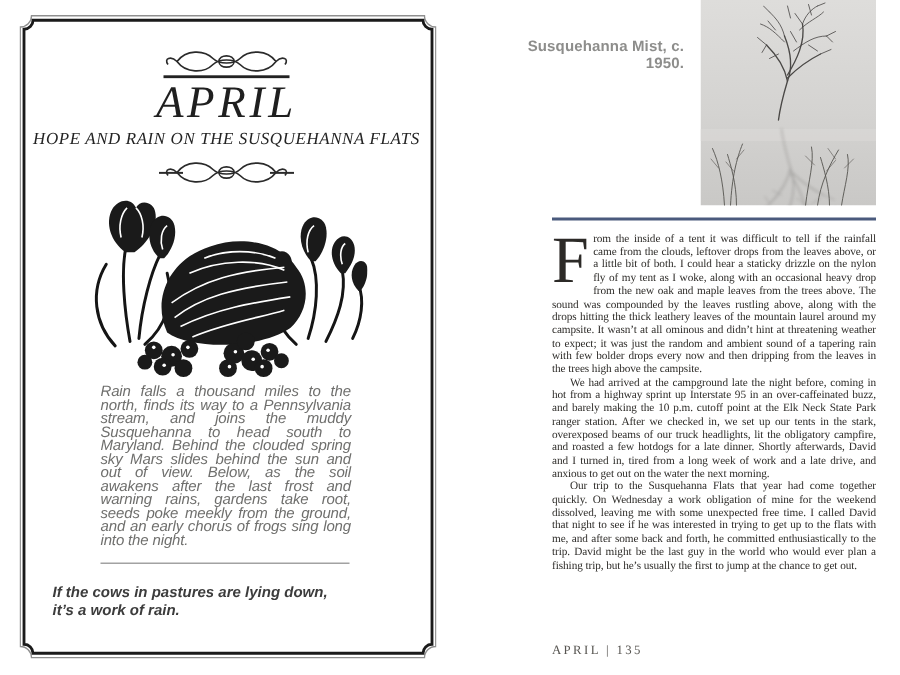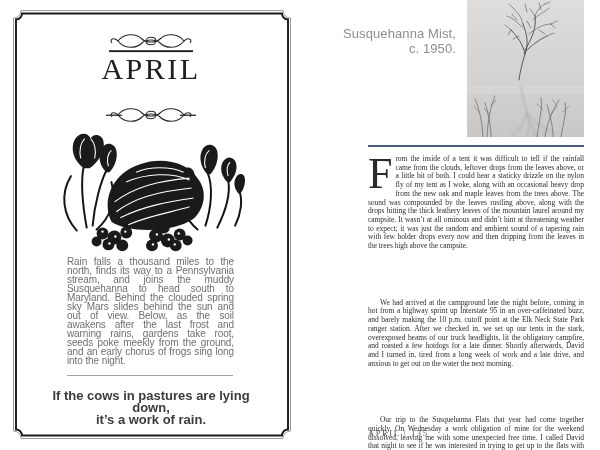--- a/index.html
+++ b/index.html
@@ -1,52 +1,52 @@
 <!DOCTYPE html>
 <html><head>
 <meta charset="utf-8">
 <style>
   * { margin:0; padding:0; box-sizing:border-box; }
   html,body { width:600px; height:450px; background:#ffffff; overflow:hidden;
               font-family:"Liberation Serif", serif; }
   .spread { position:relative; width:600px; height:450px; background:#fff; }
 
   
-  .page-left { position:absolute; left:0; top:0; width:300px; height:450px; }
+  .page-left { position:absolute; left:0; top:0; width:300px; height:450px;font-style:italic; }
   .frame-svg { position:absolute; left:13px; top:10px; width:278px; height:429px; }
   .orn-top  { position:absolute; left:106px; top:32px;  width:90px; height:22px; }
   .orn-mid  { position:absolute; left:106px; top:105px; width:90px; height:22px; }
   .lp-title { position:absolute; left:0; top:52px; width:302px; text-align:center;
               font-size:30px; letter-spacing:2.5px; color:#1f1f1f; font-weight:400; }
   .lp-subtitle { position:absolute; left:0; top:87px; width:302px; text-align:center;
               font-size:11.3px; letter-spacing:0.4px; color:#242424; }
   .illus    { position:absolute; left:57px; top:126px; width:188px; height:130px; }
   .lp-body  { position:absolute; left:67px; top:257px; width:167px;
               font-family:"Liberation Sans", sans-serif; font-size:10px;
               line-height:9px; color:#6f6f6d; text-align:justify;
               letter-spacing:-0.1px; }
   .lp-divider { position:absolute; left:67px; top:375px; width:166px; height:1px;
               background:#a2a2a2; }
-  .lp-quote { position:absolute; left:35px; top:390px; width:232px; text-align:center;
+  .lp-quote { position:absolute; left:35px; top:390px; width:232px; 
               font-family:"Liberation Sans", sans-serif; font-weight:600;
-              font-size:13px; line-height:12px; color:#3c3c3c; }
+              font-size:10px; line-height:12px; color:#3c3c3c; }
 
   
   .page-right { position:absolute; left:300px; top:0; width:300px; height:450px; }
   .photo-caption { position:absolute; left:30px; top:26px; width:126px;
               text-align:right; font-family:"Liberation Sans", sans-serif;
-              font-size:13px; color:#8d8d8b; letter-spacing:0.1px; }
+              font-size:10px; color:#8d8d8b; letter-spacing:0.1px;font-weight:bold; }
   .photo    { position:absolute; left:167px; top:0; width:117px; height:137px; }
   .rp-rule  { position:absolute; left:68px; top:145px; width:216px; height:1.5px;
               background:#4a5a7d; }
   .rp-body  { position:absolute; left:68px; top:155px; width:216px;
               font-size:7.5px; line-height:8.7px; color:#2f2d2a;
               text-align:justify; letter-spacing:-0.05px; }
   .rp-body p { margin:0; }
-  .rp-body p.indent { text-indent:12px;margin-top:48px; }
+  .rp-body p.indent { text-indent:12px; }
   .dropcap  { float:left; font-size:44px; line-height:33px; padding:2px 3px 0 0;
               color:#2c2a27; }
   .rp-footer { position:absolute; left:68px; top:428px; width:216px;
               text-align:left; font-size:8.5px; letter-spacing:1.6px;
               color:#565450; }
 </style>
 </head>
 <body>
 
 <div class="spread">
@@ -62,20 +62,21 @@
       <g stroke="#2a2a2a" stroke-width="1.1" fill="none">
         <path d="M 12,9 C 18,1 30,1 36,7 C 40,11 50,11 54,7 C 60,1 72,1 78,9 C 72,17 60,17 54,11 C 50,7 40,7 36,11 C 30,17 18,17 12,9 Z"></path>
         <path d="M 40,9 C 40,4 50,4 50,9 C 50,14 40,14 40,9 Z"></path>
         <path d="M 12,9 C 8,5 3,7 6,11"></path>
         <path d="M 78,9 C 82,5 87,7 84,11"></path>
       </g>
       <rect x="3" y="18.2" width="84" height="1.9" fill="#222222"></rect>
     </svg>
 
     <div class="lp-title">APRIL</div>
+    <div class="lp-subtitle">HOPE AND RAIN ON THE SUSQUEHANNA FLATS</div>
 
     <svg class="orn-mid" viewBox="0 0 90 22">
       <rect x="0" y="9.6" width="16" height="1.3" fill="#2a2a2a"></rect>
       <rect x="74" y="9.6" width="16" height="1.3" fill="#2a2a2a"></rect>
       <g stroke="#2a2a2a" stroke-width="1.1" fill="none">
         <path d="M 12,10 C 18,2 30,2 36,8 C 40,12 50,12 54,8 C 60,2 72,2 78,10 C 72,18 60,18 54,12 C 50,8 40,8 36,12 C 30,18 18,18 12,10 Z"></path>
         <path d="M 40,10 C 40,5 50,5 50,10 C 50,15 40,15 40,10 Z"></path>
         <path d="M 12,10 C 8,6 3,8 6,12"></path>
         <path d="M 78,10 C 82,6 87,8 84,12"></path>
       </g>

